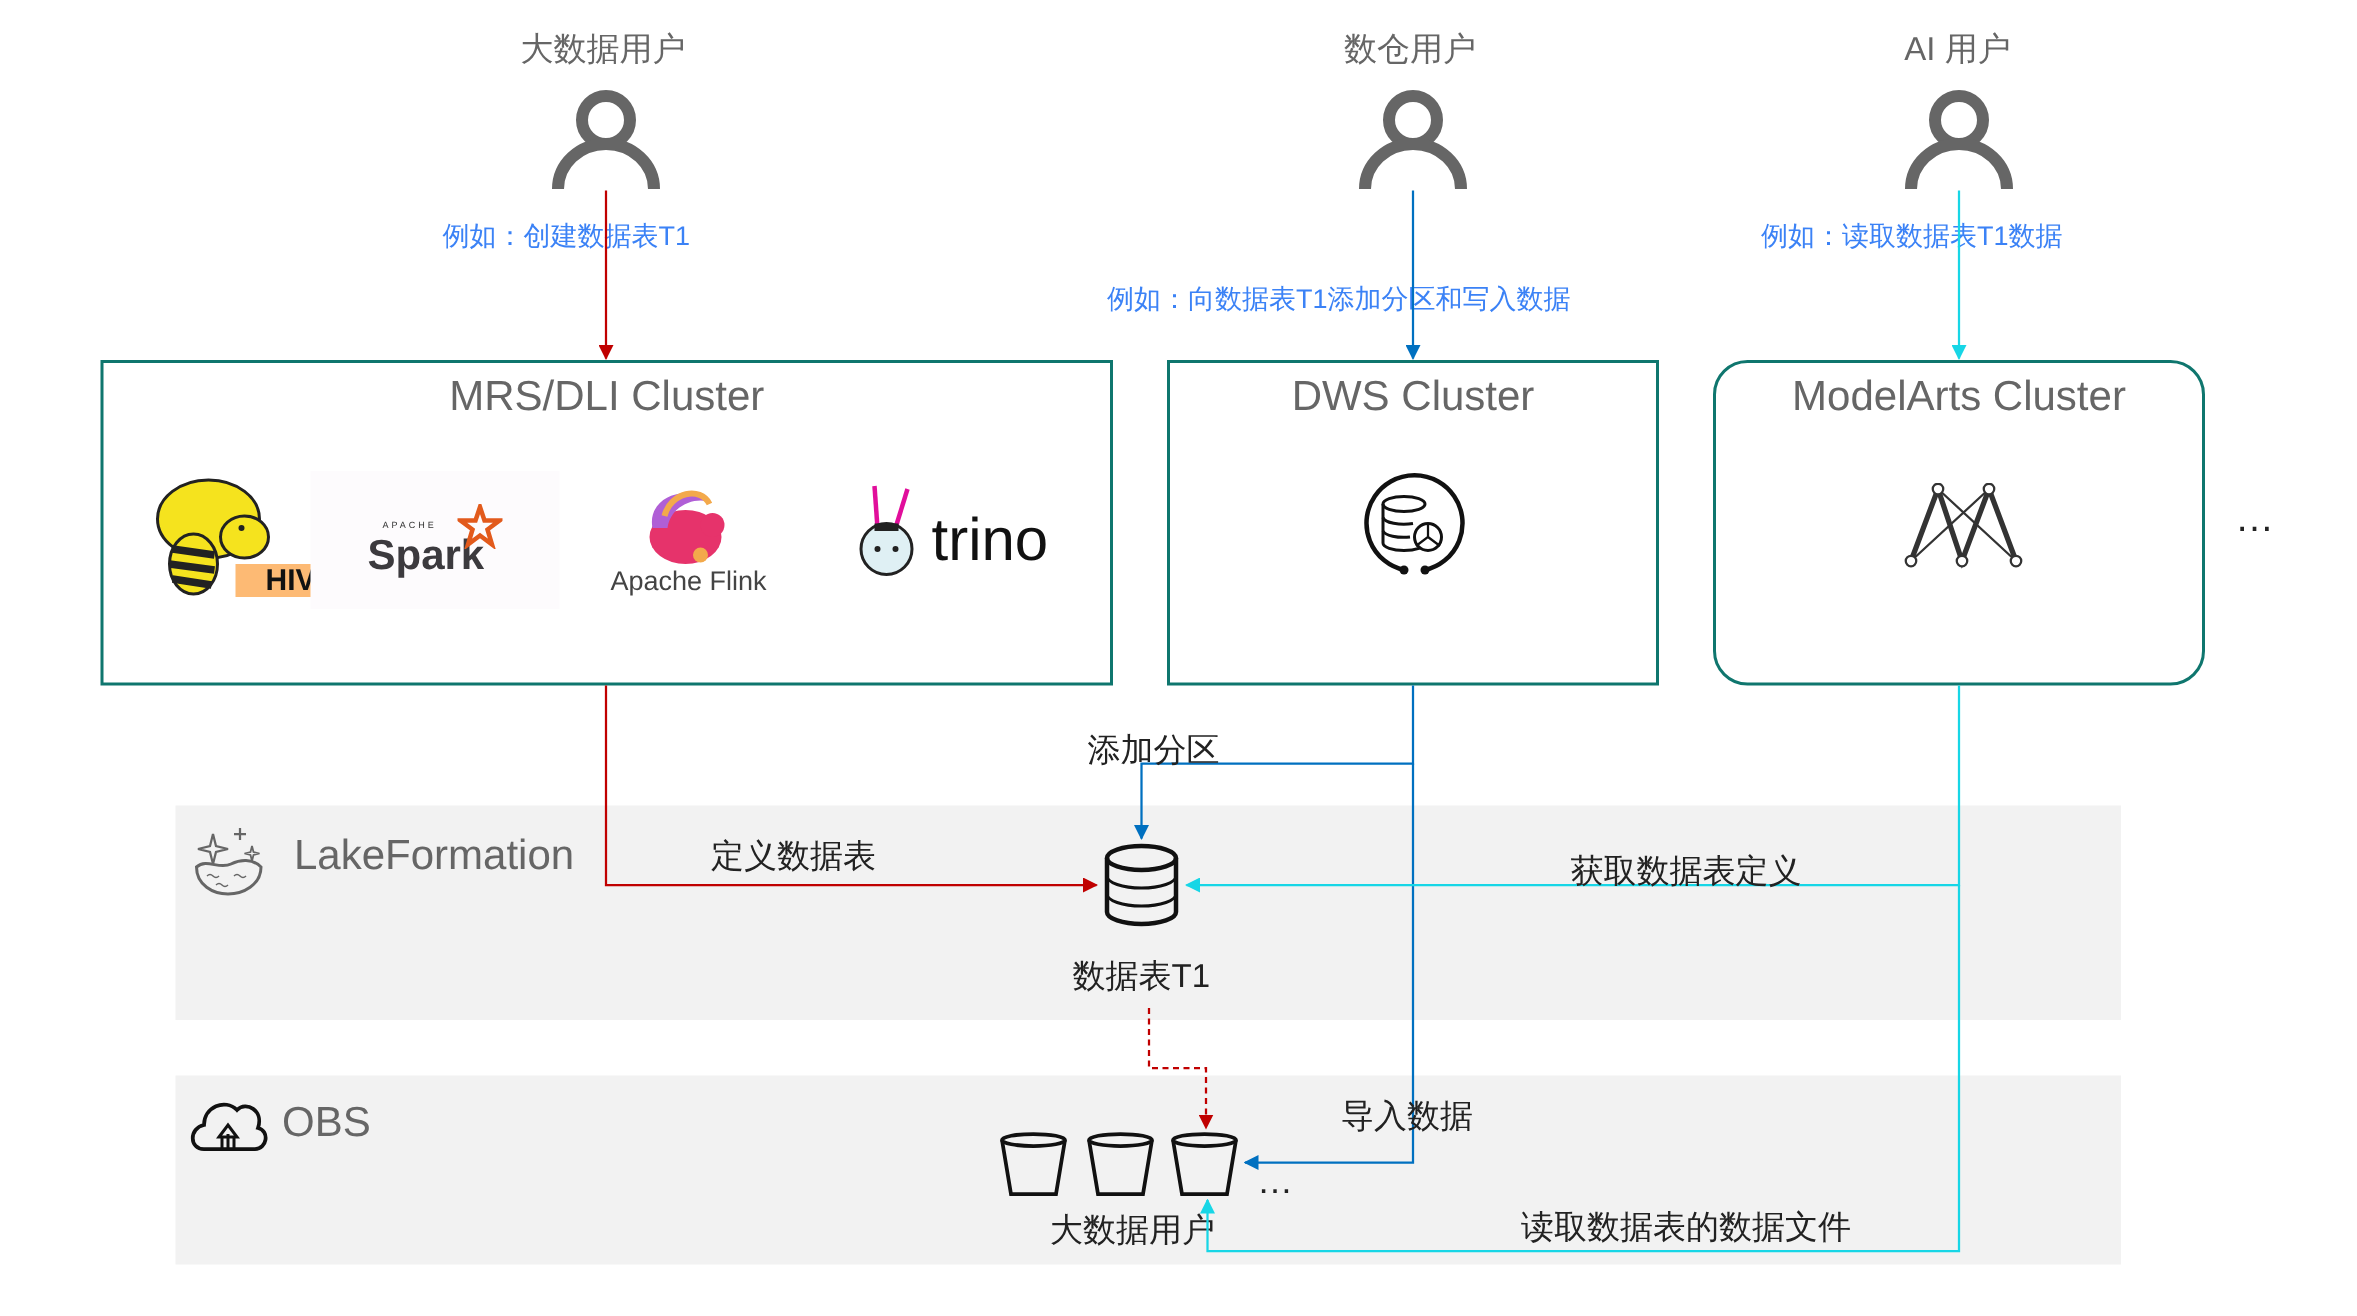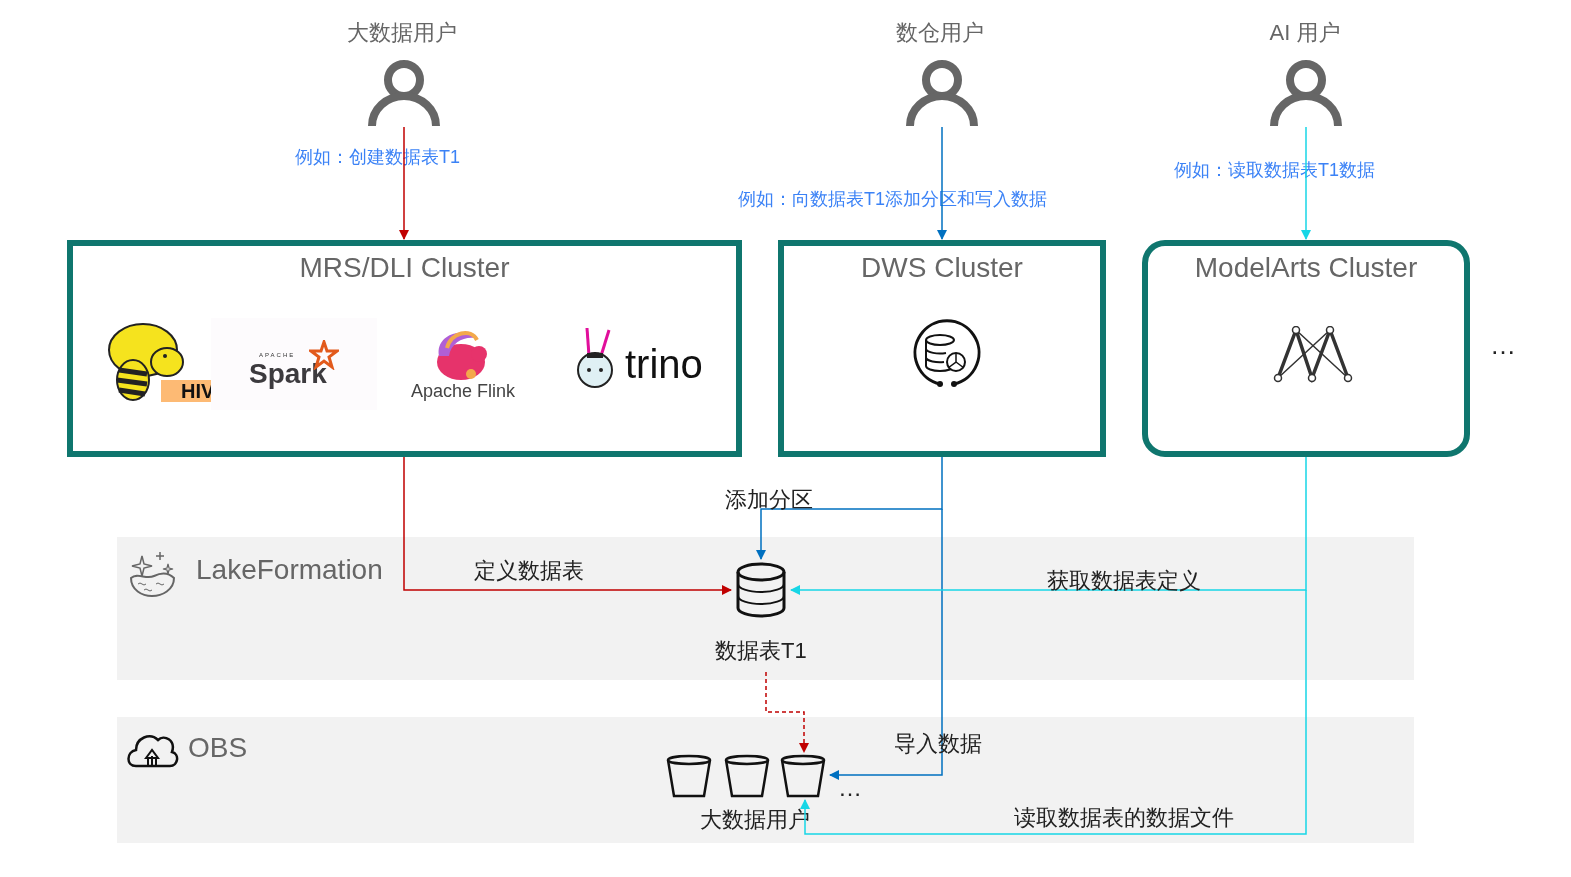--- a/index.html
+++ b/index.html
@@ -1,20 +1,20 @@
 <!DOCTYPE html>
 <html><head>
 <meta charset="utf-8">
 <style>
   html, body { margin:0; padding:0; background:#ffffff; }
   body { width:1571px; height:877px; position:relative; overflow:hidden;
          font-family:"Liberation Sans","DejaVu Sans",sans-serif; color:#333; }
   .abs { position:absolute; }
   .band { position:absolute; background:#f2f2f2; }
-  .box { position:absolute; border:6px solid #0f766e; background:#fff; box-sizing:border-box; }
+  .box { position:absolute; border:2px solid #0f766e; background:#fff; box-sizing:border-box; }
   .box-title { position:absolute; left:0; right:0; top:6px; text-align:center;
                font-size:28px; color:#666; }
   .user-label { position:absolute; font-size:22px; color:#666; text-align:center; width:220px; }
   .example { position:absolute; font-size:18px; color:#3b82f6; white-space:nowrap; }
   .edge-label { position:absolute; font-size:22px; color:#222; white-space:nowrap; }
   .layer-label { position:absolute; font-size:28px; color:#666; }
   svg.lines { position:absolute; left:0; top:0; }
   .logo-text { position:absolute; white-space:nowrap; }
 </style>
 </head>
@@ -35,21 +35,21 @@
   <circle cx="36" cy="22" r="16" fill="none" stroke="#666" stroke-width="8"></circle>
   <path d="M4 68 A32 30 0 0 1 68 68" fill="none" stroke="#666" stroke-width="8"></path>
 </svg>
 <svg class="abs" style="left:1270px; top:58px;" width="72" height="70" viewBox="0 0 72 70">
   <circle cx="36" cy="22" r="16" fill="none" stroke="#666" stroke-width="8"></circle>
   <path d="M4 68 A32 30 0 0 1 68 68" fill="none" stroke="#666" stroke-width="8"></path>
 </svg>
 
 <div class="example" style="left:295px; top:145px;">例如：创建数据表T1</div>
 <div class="example" style="left:738px; top:145px;margin-top:42px;">例如：向数据表T1添加分区和写入数据</div>
-<div class="example" style="left:1174px; top:158px;">例如：读取数据表T1数据</div>
+<div class="example" style="left:1174px; top:145px;">例如：读取数据表T1数据</div>
 
 <div class="box" style="left:67px; top:240px; width:675px; height:217px;">
   <div class="box-title">MRS/DLI Cluster</div>
 
   <svg class="abs" style="left:30px; top:72px;" width="100" height="88" viewBox="0 0 100 88">
     <ellipse cx="40" cy="32" rx="34" ry="26" fill="#f5e31e" stroke="#222" stroke-width="2"></ellipse>
     <ellipse cx="64" cy="44" rx="16" ry="14" fill="#f5e31e" stroke="#222" stroke-width="2"></ellipse>
     <ellipse cx="30" cy="62" rx="16" ry="20" fill="#f5e31e" stroke="#222" stroke-width="2"></ellipse>
     <path d="M16 52 L44 56 M14 62 L44 66 M16 72 L42 76" stroke="#222" stroke-width="5"></path>
     <circle cx="62" cy="38" r="2" fill="#222"></circle>

